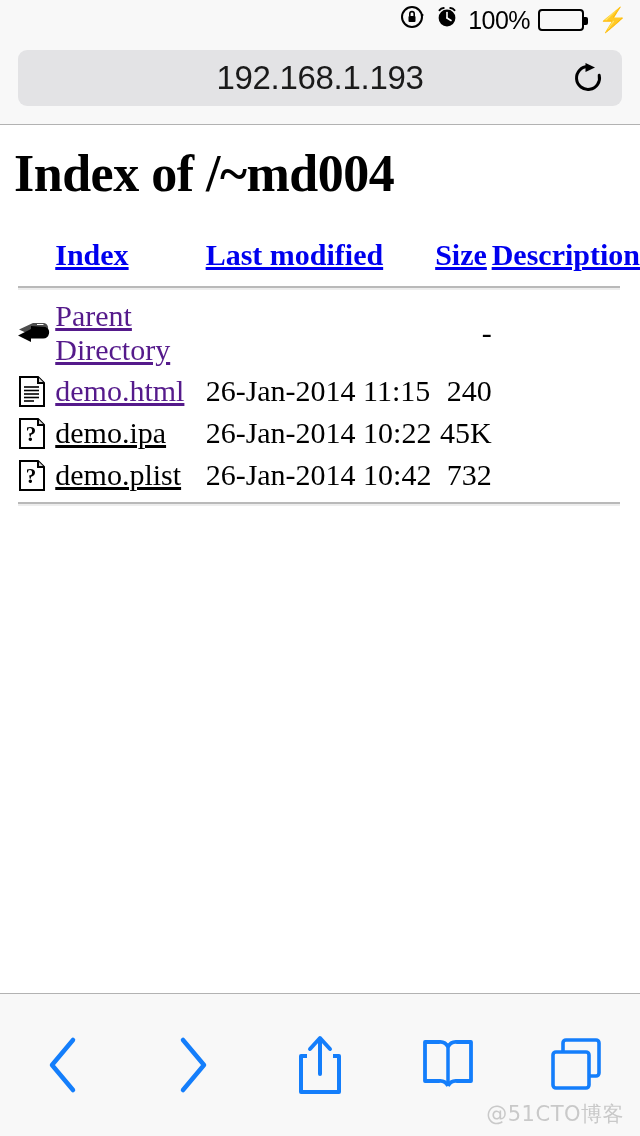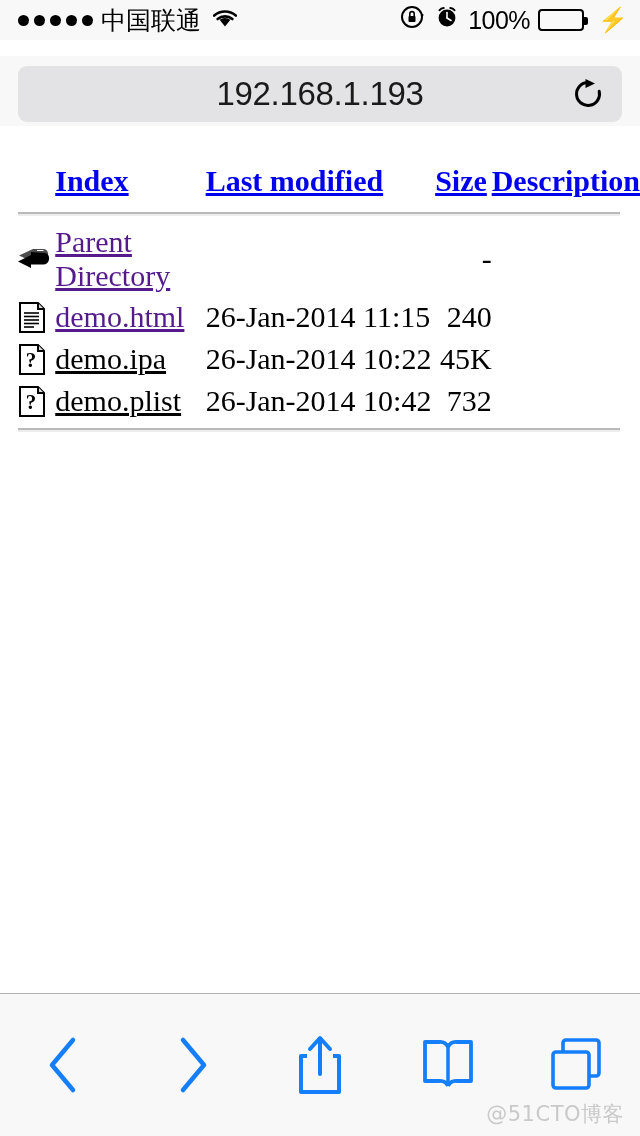--- a/index.html
+++ b/index.html
@@ -104,21 +104,21 @@
   }
   .bolt {
     margin-left: 6px;
     font-size: 24px;
     line-height: 1;
   }
 
   
   .browser-chrome {
     position: absolute;
-    top: 56px; left: 0;
+    top: 40px; left: 0;
     width: 640px;
     height: 85px;
     background: #f8f8f8;
     border-bottom: 1px solid #b2b2b2;
     box-sizing: border-box;
   }
   .url-field {
     position: absolute;
     left: 18px;
     top: 10px;
@@ -253,37 +253,20 @@
     font-size: 21px;
     color: #c9c9c9;
     letter-spacing: 0.5px;
     pointer-events: none;
   }
 </style>
 </head>
 <body>
 
 <div class="status-bar">
-  <div class="status-left">
-    <span class="signal-dots">
-      <i></i>
-        <i></i>
-        <i></i>
-        <i></i>
-        <i></i>
-    </span>
-    <span class="carrier">中国联通</span>
-    <span class="wifi-icon">
-      <svg width="28" height="22" viewBox="0 0 28 22">
-        <path d="M14 19.5 L8.6 12.8 a8.6 8.6 0 0 1 10.8 0 Z" fill="#000"></path>
-        <path d="M3.2 8.6 a16.5 16.5 0 0 1 21.6 0" stroke="#000" stroke-width="2.6" fill="none" stroke-linecap="round"></path>
-        <path d="M6.6 12.0 a11.6 11.6 0 0 1 14.8 0" stroke="#000" stroke-width="2.6" fill="none" stroke-linecap="round"></path>
-      </svg>
-    </span>
-  </div>
 
 
   <div class="status-right">
     <span>
       <svg width="26" height="26" viewBox="0 0 26 26">
         <circle cx="12" cy="13" r="10" stroke="#000" stroke-width="2" fill="none"></circle>
         <rect x="8.5" y="12" width="7" height="6" rx="1" fill="#000"></rect>
         <path d="M9.8 12 v-2.2 a2.2 2.2 0 0 1 4.4 0 V12" stroke="#000" stroke-width="1.6" fill="none"></path>
         <path d="M21 9 l3 2 -3 2" fill="#000"></path>
       </svg>
@@ -309,20 +292,21 @@
     <span class="reload-btn">
       <svg width="40" height="40" viewBox="0 0 40 40">
         <path d="M20 8.5 a11.5 11.5 0 1 0 11.2 8.8" stroke="#000" stroke-width="3" fill="none" stroke-linecap="round"></path>
         <path d="M17.5 5 L27 9.5 L17.5 14 Z" fill="#000"></path>
       </svg>
     </span>
   </div>
 </div>
 
 <div class="page">
+  <h1 class="page-title">Index of /~md004</h1>
 
   <table class="dir-table">
     <thead>
       <tr>
         <th class="col-icon"></th>
         <th class="col-name">
           <a href="#">Index</a>
         </th>
         <th class="col-date hdr-date">
           <a href="#">Last modified</a>

